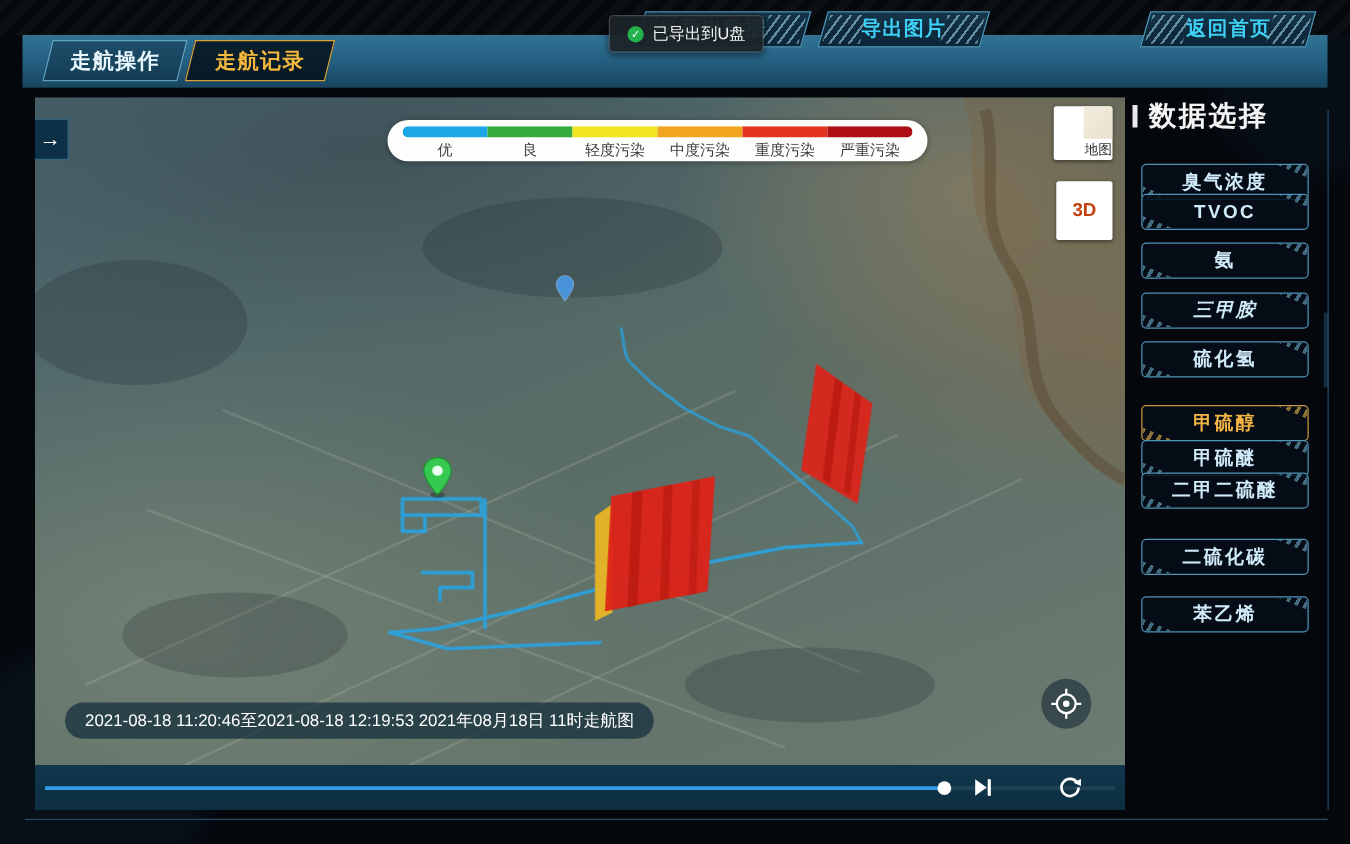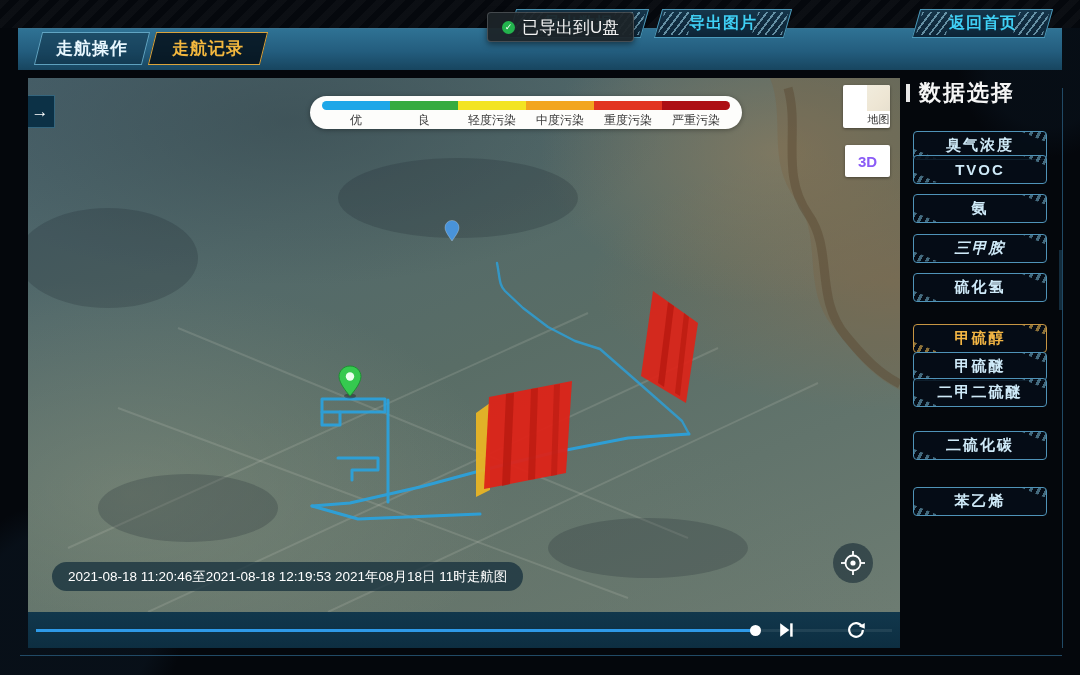--- a/index.html
+++ b/index.html
@@ -27,21 +27,21 @@
   .hdr-btn::before, .hdr-btn::after { content:""; position:absolute; top:2px; bottom:2px; width:30px;
       background:repeating-linear-gradient(115deg, rgba(170,225,245,0.55) 0 2px, transparent 2px 7px); }
   .hdr-btn::before { left:2px; } .hdr-btn::after { right:2px; }
   .hdr-btn span { transform:skewX(16deg); font-size:16px; font-weight:bold; color:#3fd0f5; letter-spacing:1px; }
 
   .toast { position:absolute; left:487px; top:12px; height:30px; padding:0 14px; z-index:60;
       background:rgba(28,36,40,0.95); border:1px solid rgba(255,255,255,0.18); border-radius:4px;
       display:flex; align-items:center; gap:7px; box-shadow:0 2px 6px rgba(0,0,0,0.5); }
   .toast .dot { width:13px; height:13px; border-radius:50%; background:#23b34d; color:#fff; font-size:9px;
       display:flex; align-items:center; justify-content:center; }
-  .toast .msg { color:#f2f2f2; font-size:17px; }
+  .toast .msg { color:#f2f2f2; font-size:13px; }
 
   
   #map { position:absolute; left:28px; top:78px; width:872px; height:534px; overflow:hidden;
       background:
         radial-gradient(ellipse 330px 210px at 86% 14%, rgba(158,130,92,0.55), transparent 72%),
         radial-gradient(ellipse 420px 180px at 99% 38%, rgba(146,114,80,0.45), transparent 72%),
         radial-gradient(ellipse 520px 300px at 12% 78%, rgba(136,146,128,0.5), transparent 72%),
         radial-gradient(ellipse 640px 260px at 45% 98%, rgba(104,118,106,0.5), transparent 75%),
         radial-gradient(ellipse 500px 220px at 30% 8%, rgba(52,70,76,0.55), transparent 75%),
         linear-gradient(158deg,#47606a 0%, #52696a 28%, #596d66 52%, #62746c 76%, #6d7c72 100%); }
@@ -55,23 +55,23 @@
   .legend-labels div { flex:1; text-align:center; font-size:12px; color:#3c3c3c; }
 
   .pan-btn { position:absolute; left:-3px; top:17px; width:30px; height:33px; background:#0c3146;
       border:1px solid rgba(130,200,230,0.35); color:#fff; font-size:17px; display:flex; align-items:center;
       justify-content:center; cursor:pointer; }
 
   .basemap-ctl { position:absolute; left:815px; top:7px; width:47px; height:43px; background:#fff;
       border-radius:2px; box-shadow:0 1px 3px rgba(0,0,0,0.4); overflow:hidden; cursor:pointer;padding-left:24px; }
   .basemap-ctl .thumb { height:26px; background:linear-gradient(135deg,#f1ecdd 0%, #eee6d4 60%, #e7e0cf 100%); }
   .basemap-ctl .cap { height:17px; display:flex; align-items:center; justify-content:center; font-size:11px; color:#333; }
-  .mode3d-ctl { position:absolute; left:817px; top:67px; width:45px; height:32px; background:#fff; border-radius:2px;
+  .mode3d-ctl { position:absolute; left:817px; top:67px; width:45px; height:47px; background:#fff; border-radius:2px;
       box-shadow:0 1px 3px rgba(0,0,0,0.4); display:flex; align-items:center; justify-content:center;
-      font-size:15px; font-weight:bold; color:#8b5cf6; cursor:pointer; }
+      font-size:15px; font-weight:bold; color:#c2410c; cursor:pointer; }
 
   .timestamp { position:absolute; left:24px; top:484px; height:29px; padding:0 16px;
       background:rgba(18,44,58,0.72); border-radius:15px; display:flex; align-items:center;
       color:#fff; font-size:13.5px; white-space:nowrap; }
 
   .locate-btn { position:absolute; left:805px; top:465px; width:40px; height:40px; border-radius:50%;
       background:rgba(15,35,48,0.55); display:flex; align-items:center; justify-content:center; cursor:pointer; }
 
   
   .player { position:absolute; left:28px; top:612px; width:872px; height:36px;
@@ -250,20 +250,20 @@
     <div>
         <div class="side-btn" style="top: 40px; margin-top: 16px;">臭气浓度</div>
         <div class="side-btn" style="top: 79.5px;">TVOC</div>
         <div class="side-btn" style="top: 119px;">氨</div>
         <div class="side-btn" style="top: 158.5px; font-style: italic;">三甲胺</div>
         <div class="side-btn" style="top: 198px;">硫化氢</div>
         <div class="side-btn active" style="top: 249px;">甲硫醇</div>
         <div class="side-btn" style="top: 277px;">甲硫醚</div>
         <div class="side-btn" style="top: 303px;">二甲二硫醚</div>
         <div class="side-btn" style="top: 356px;">二硫化碳</div>
-        <div class="side-btn" style="top: 412px;">苯乙烯</div>
+        <div class="side-btn" style="top: 402px;">苯乙烯</div>
       </div>
   </div>
 
   <div class="fr" style="left:20px; top:655px; width:1042px; height:1px;"></div>
   <div class="fr" style="left:1062px; top:88px; width:1px; height:560px;"></div>
   <div class="fr" style="left:1059px; top:250px; width:4px; height:60px; opacity:.55;"></div>
 </div>
 
 </body></html>

